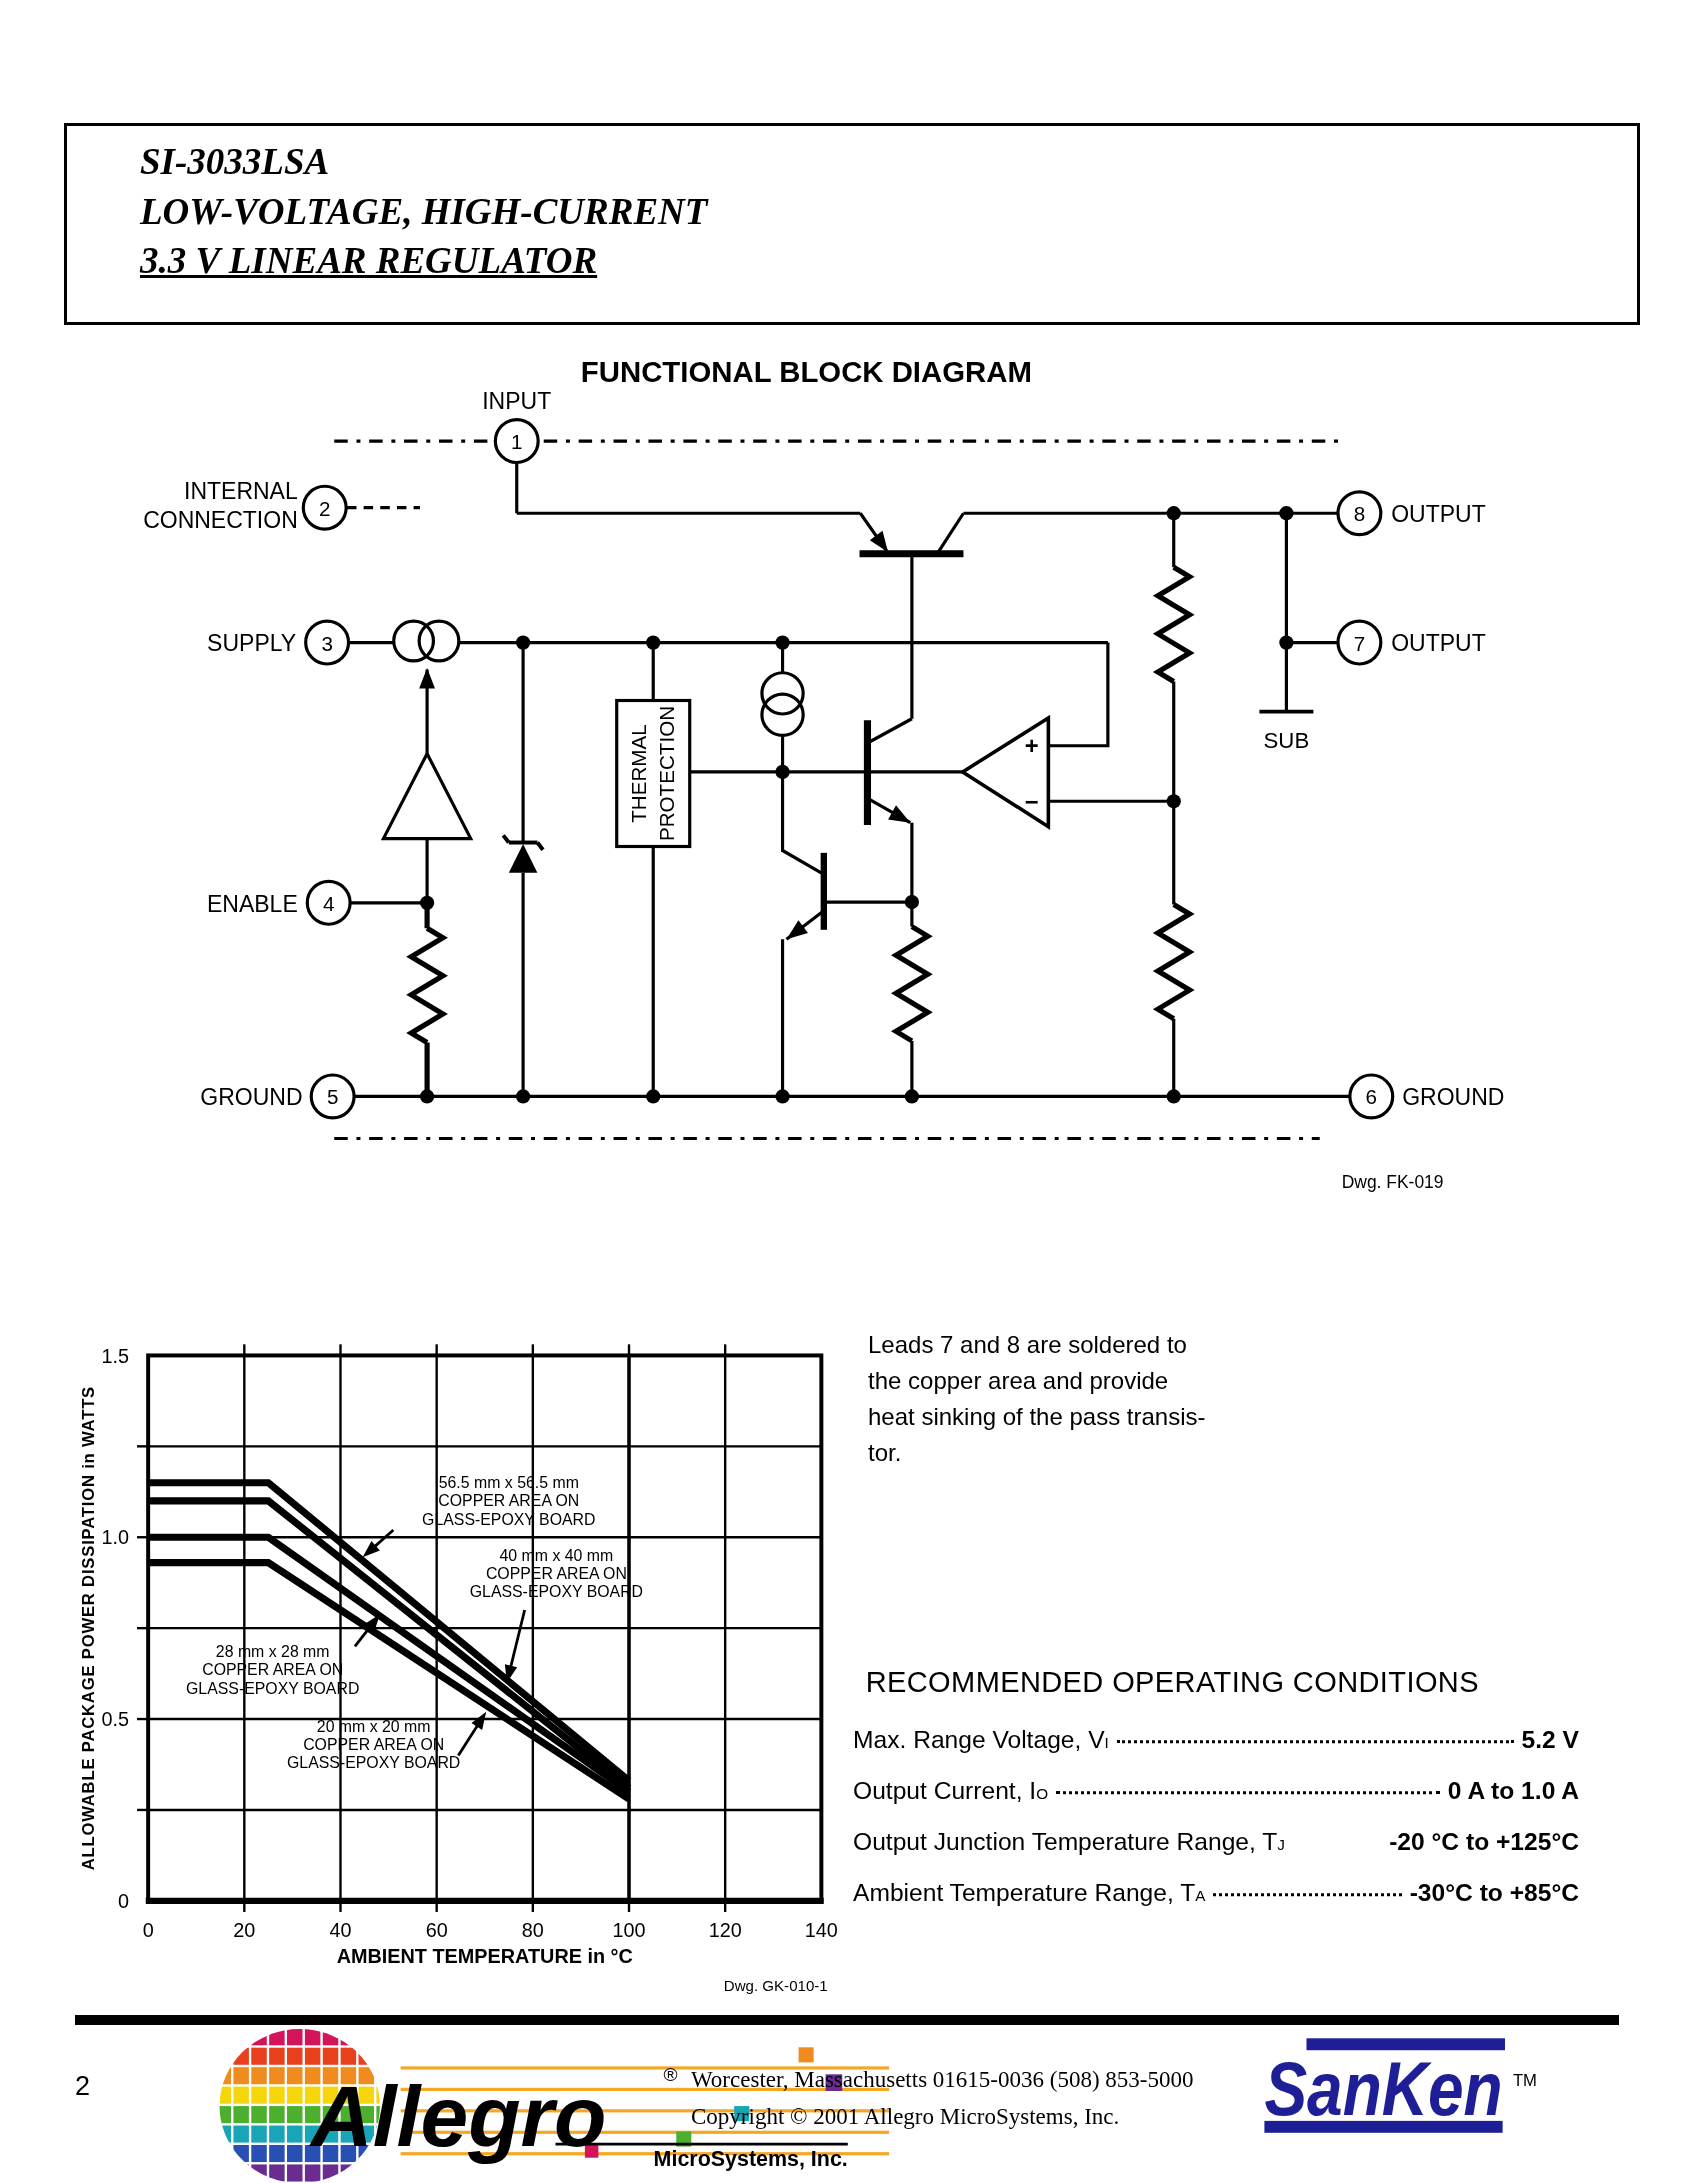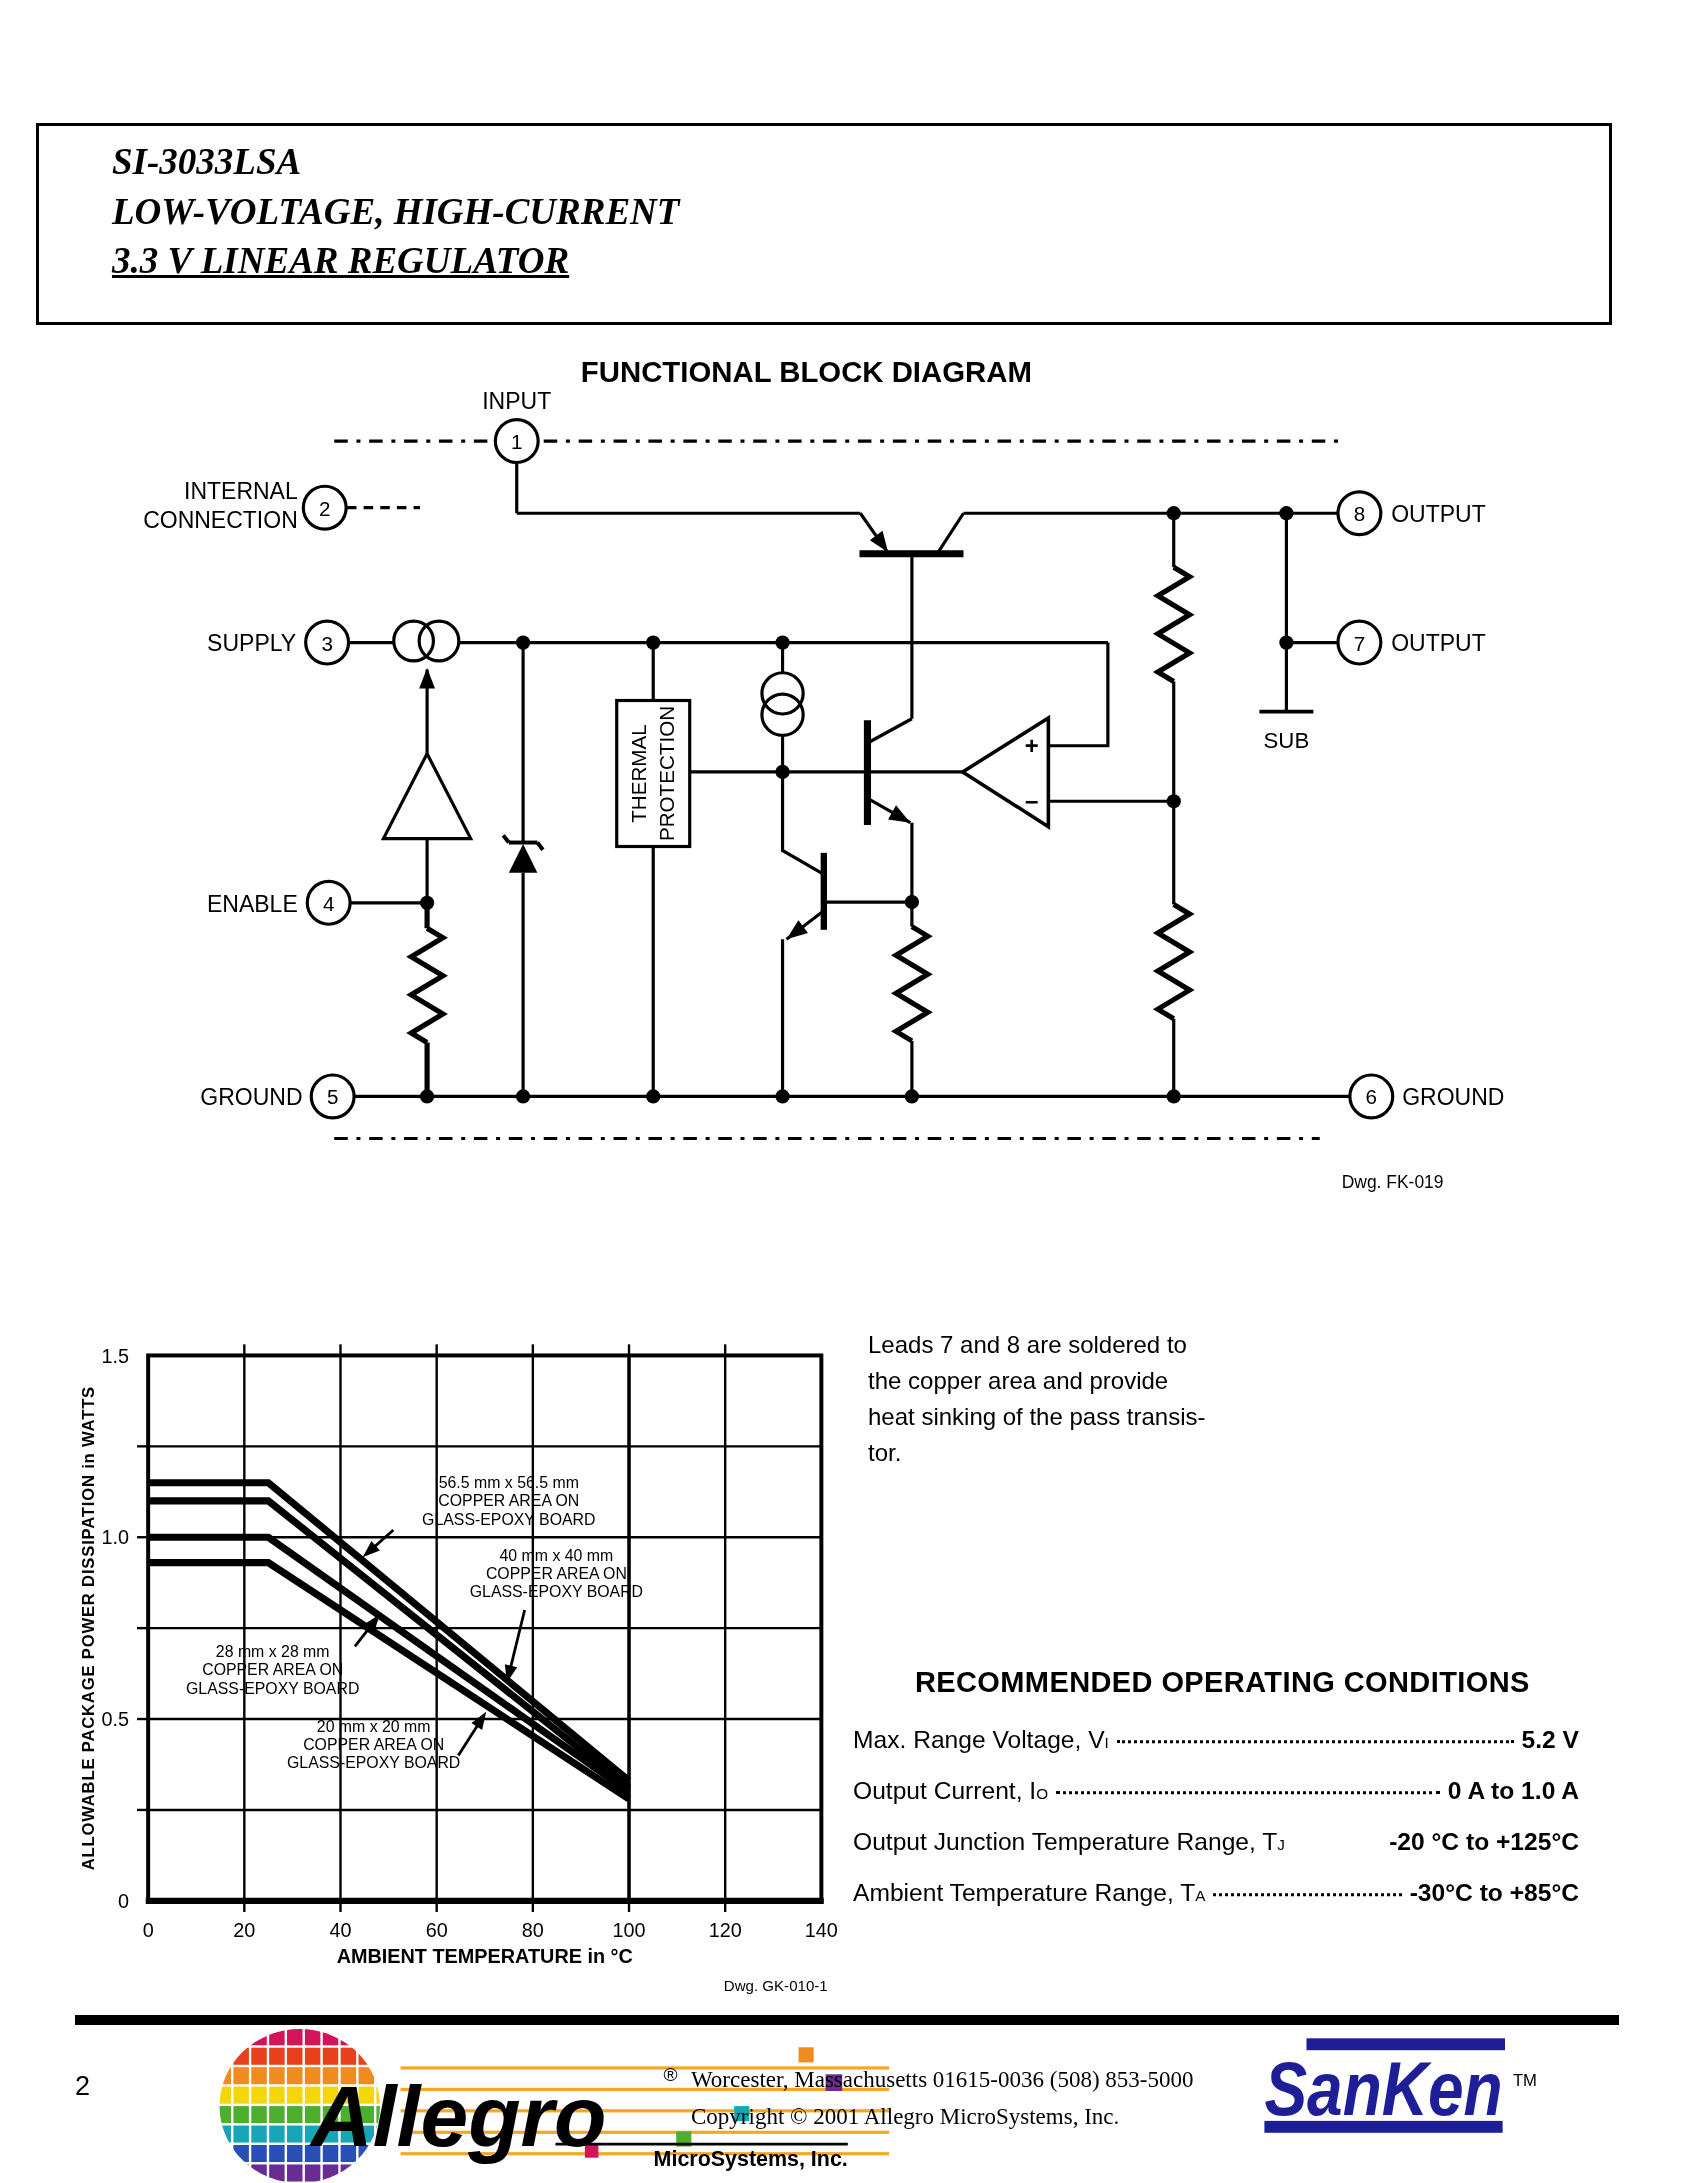--- a/index.html
+++ b/index.html
@@ -1,27 +1,27 @@
 <!DOCTYPE html>
 <html style="font-size:12.7px"><head>
 <meta charset="utf-8">
 <style>
   html,body{margin:0;padding:0;background:#888;}
   .page{position:relative;width:1687px;height:2183px;background:#ffffff;overflow:hidden;
         font-family:"Liberation Sans","DejaVu Sans",sans-serif;color:#000;}
   
-  .title-box{position:absolute;left:36px;top:123px;width:1576px;height:202px;border:3.2px solid #000;box-sizing:border-box;}
+  .title-box{position:absolute;left:64px;top:123px;width:1576px;height:202px;border:3.2px solid #000;box-sizing:border-box;}
   .title-box .tl{position:absolute;left:73px;font-family:"Liberation Serif","DejaVu Serif",serif;
                  font-style:italic;font-weight:bold;font-size:37px;white-space:nowrap;}
   .tl1{top:14.3px;} .tl2{top:64px;text-align:center;} .tl3{top:113px;text-decoration:underline;}
   
   .notes{position:absolute;left:839px;top:1327px;font-size:24px;line-height:36px;margin-left:29px;}
   
   .roc{position:absolute;left:853px;top:1666px;width:726px;}
-  .roc h2{font-size:29px;font-weight:bold;margin:0 0 27px 12.7px;letter-spacing:0.4px;text-align:center;}
+  .roc h2{font-size:29px;font-weight:normal;margin:0 0 27px 12.7px;letter-spacing:0.4px;}
   .roc-row{display:flex;align-items:baseline;font-size:24.6px;margin-bottom:23px;white-space:nowrap;}
   .roc-row sub{font-size:0.62em;}
   .roc-row .leader{flex:1;border-bottom:3.2px dotted #000;margin:0 8px;transform:translateY(-4.8px);}
   .roc-row .gap{flex:1;min-width:11px;}
   .roc-row .val{font-weight:bold;}
   
   .footer-bar{position:absolute;left:75px;top:2015px;width:1544px;height:10.3px;background:#000;}
   .page-num{position:absolute;left:75px;top:2071px;font-size:27px;}
   .address{position:absolute;left:691px;top:2061px;font-family:"Liberation Serif","DejaVu Serif",serif;
            font-size:23px;line-height:37px;}

